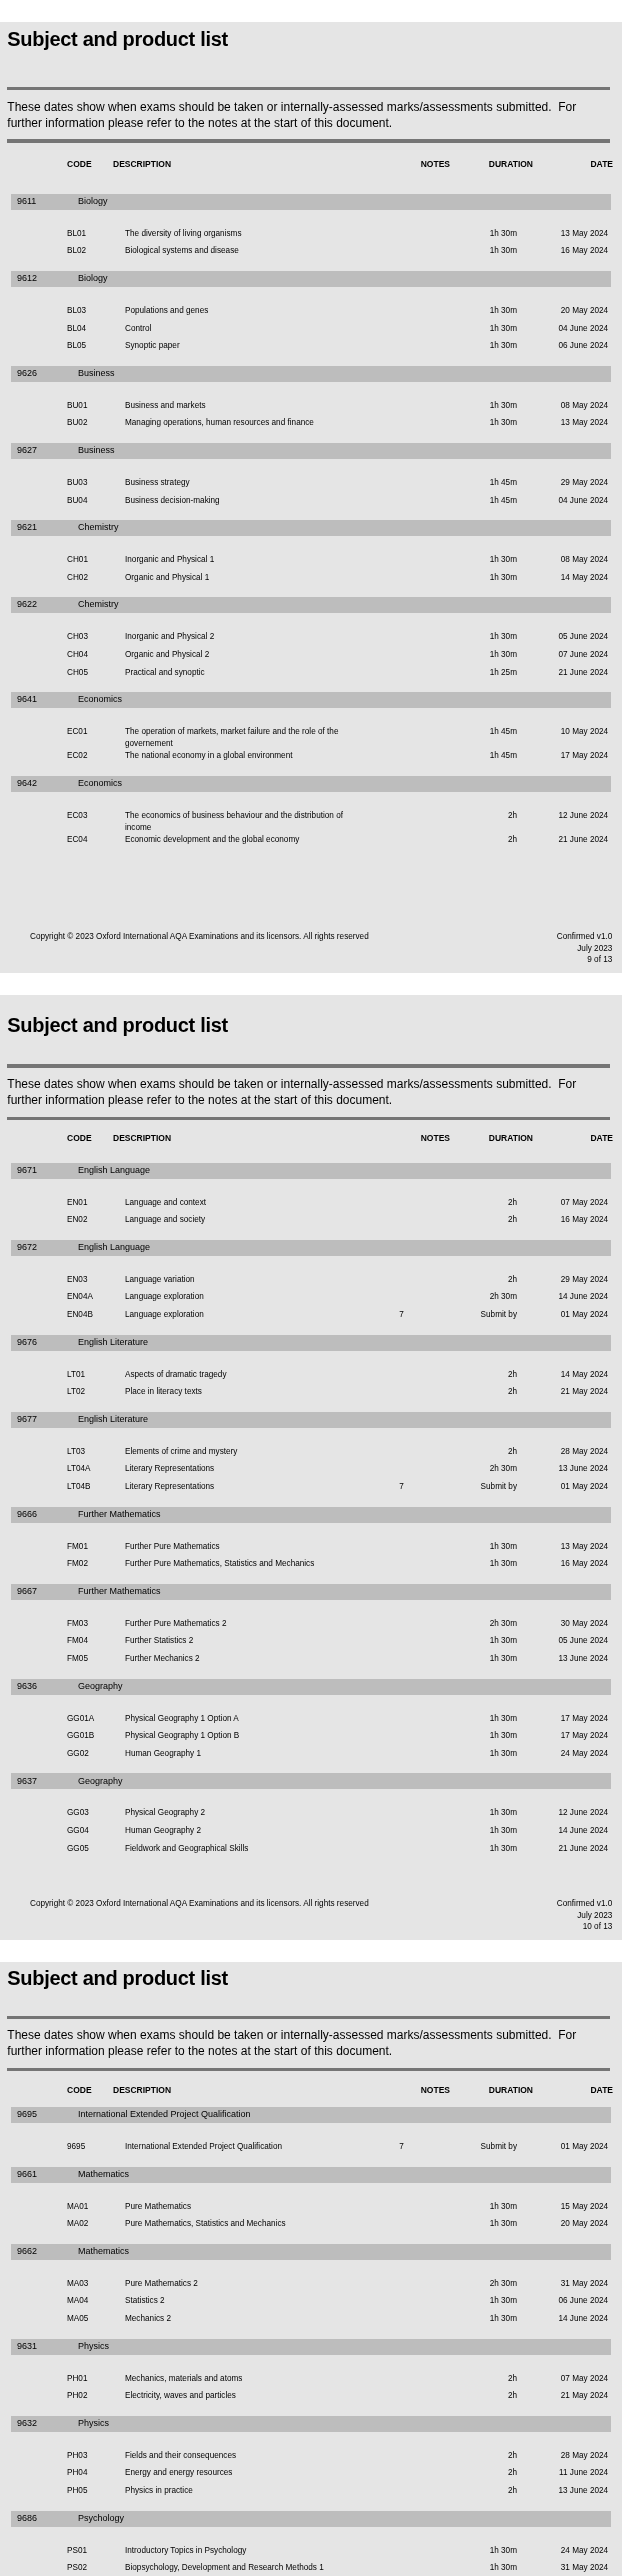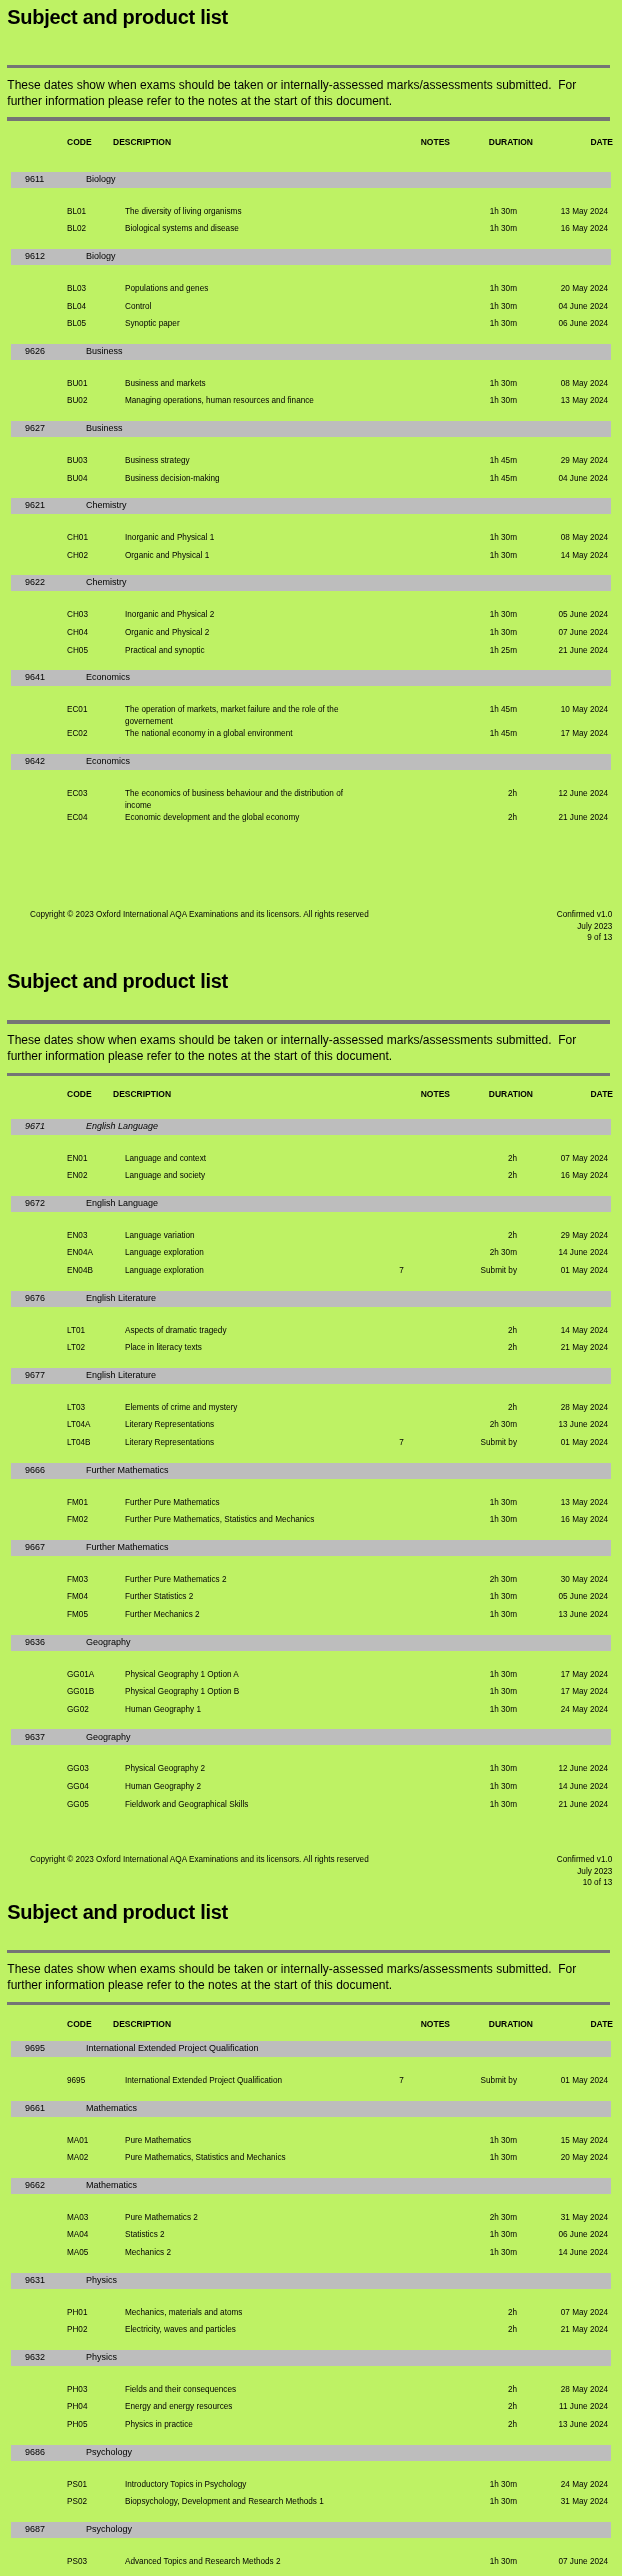--- a/index.html
+++ b/index.html
@@ -6,21 +6,21 @@
     --band-bg:#bdbdbd;
     --rule-color:#757575;
     --text:#000;
   }
   *{box-sizing:border-box;}
   html,body{margin:0;padding:0;}
   body{
     width:622px;height:2576px;overflow:hidden;background:#fff;
     font-family:"Liberation Sans",sans-serif;color:var(--text);
   }
-  .page{position:relative;overflow:hidden;background:#bef264;}
+  .page{position:relative;overflow:hidden;background:#e5e5e5;margin-top:22px;}
   .page.p1{height:951px;}
   .page.p2{height:945px;}
   .page.p3{height:951px;}
 
   .title{
     font-size:20px;font-weight:bold;line-height:24px;
     margin:0 0 0 7.3px;letter-spacing:-0.3px;
   }
   .p1 .title{padding-top:4.9px;}
   .p2 .title{padding-top:18px;}
@@ -51,26 +51,26 @@
   .th{white-space:nowrap;}
   .th-description{margin-left:-12px;}
   .th-notes{text-align:right;}
   .th-duration{text-align:right;}
   .th-date{text-align:right;}
 
   .section-heading{font-size:10.3px;font-weight:bold;margin:17px 0 0 7.3px;line-height:12px;}
 
   .band{
     margin-left:11px;width:600px;height:16px;background:var(--band-bg);
-    display:flex;align-items:center;padding-left:14px;
+    display:flex;align-items:center;padding-left:6px;
     font-size:9px;line-height:9.7px;
   }
   .band .bcode{width:61px;flex:0 0 61px;}
   .p1 .group:first-of-type .band{margin-top:24px;}
-  .p2 .group:first-of-type .band{margin-top:19.4px;font-style:italic;}
+  .p2 .group:first-of-type .band{margin-top:19.4px;}
   .p3 .group:first-of-type .band{margin-top:11.5px;}
 
   .rows{margin-top:18px;margin-bottom:8px;}
   .row{min-height:17.6px;font-size:8.2px;line-height:12px;align-items:start;}
   .td-code{white-space:nowrap;}
   .td-description{padding-right:3.6px;}
   .td-notes{text-align:center;}
   .td-duration{text-align:right;padding-right:16px;white-space:nowrap;}
   .td-date{text-align:right;padding-right:4.9px;white-space:nowrap;}
 

